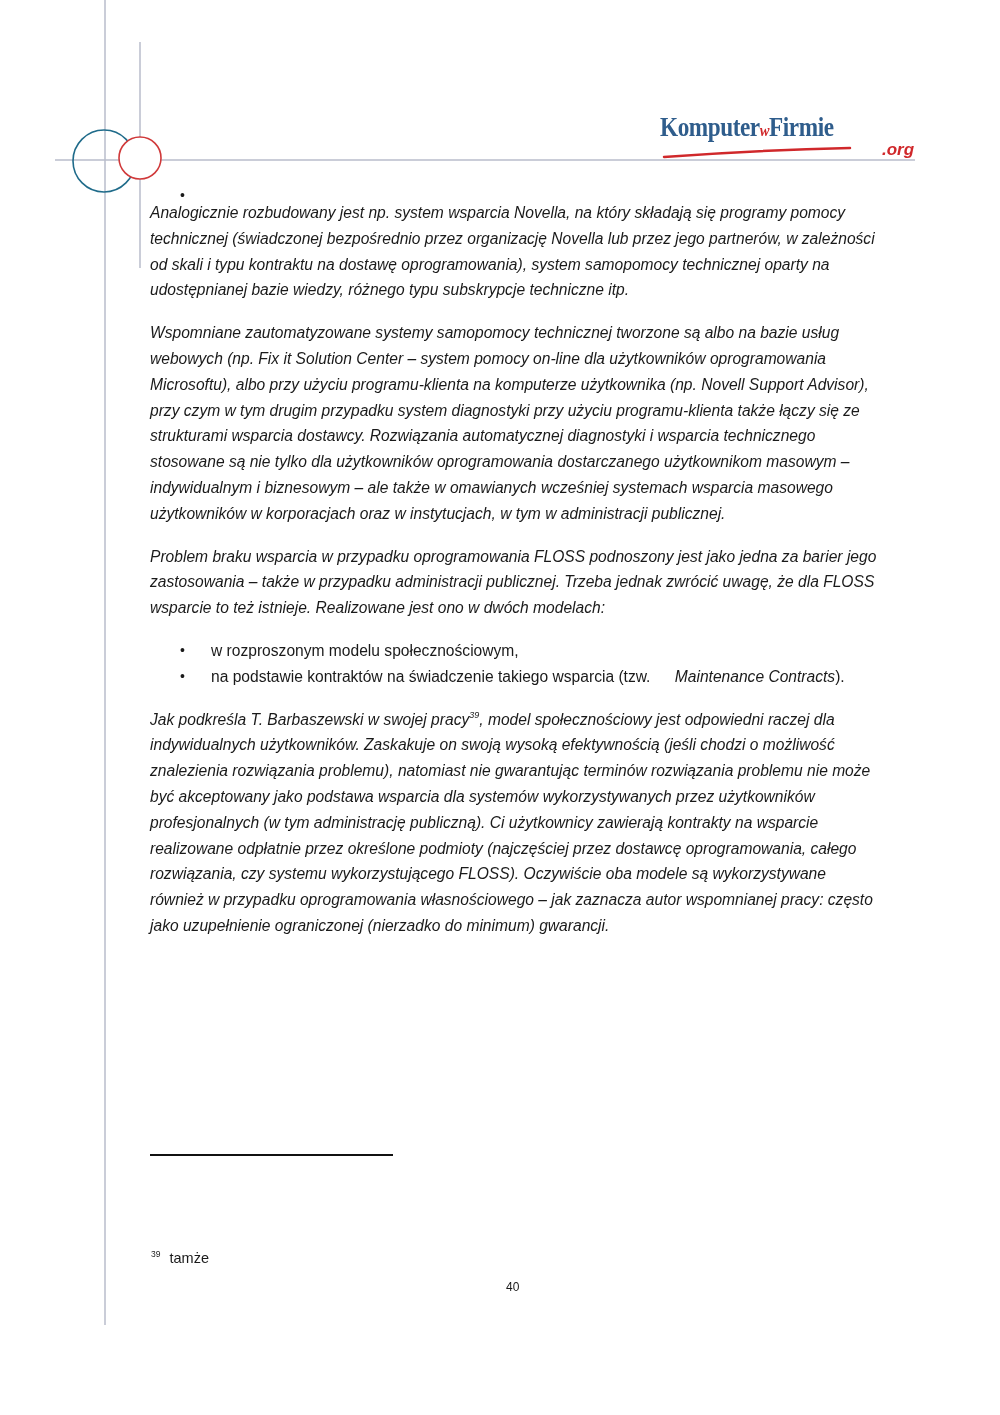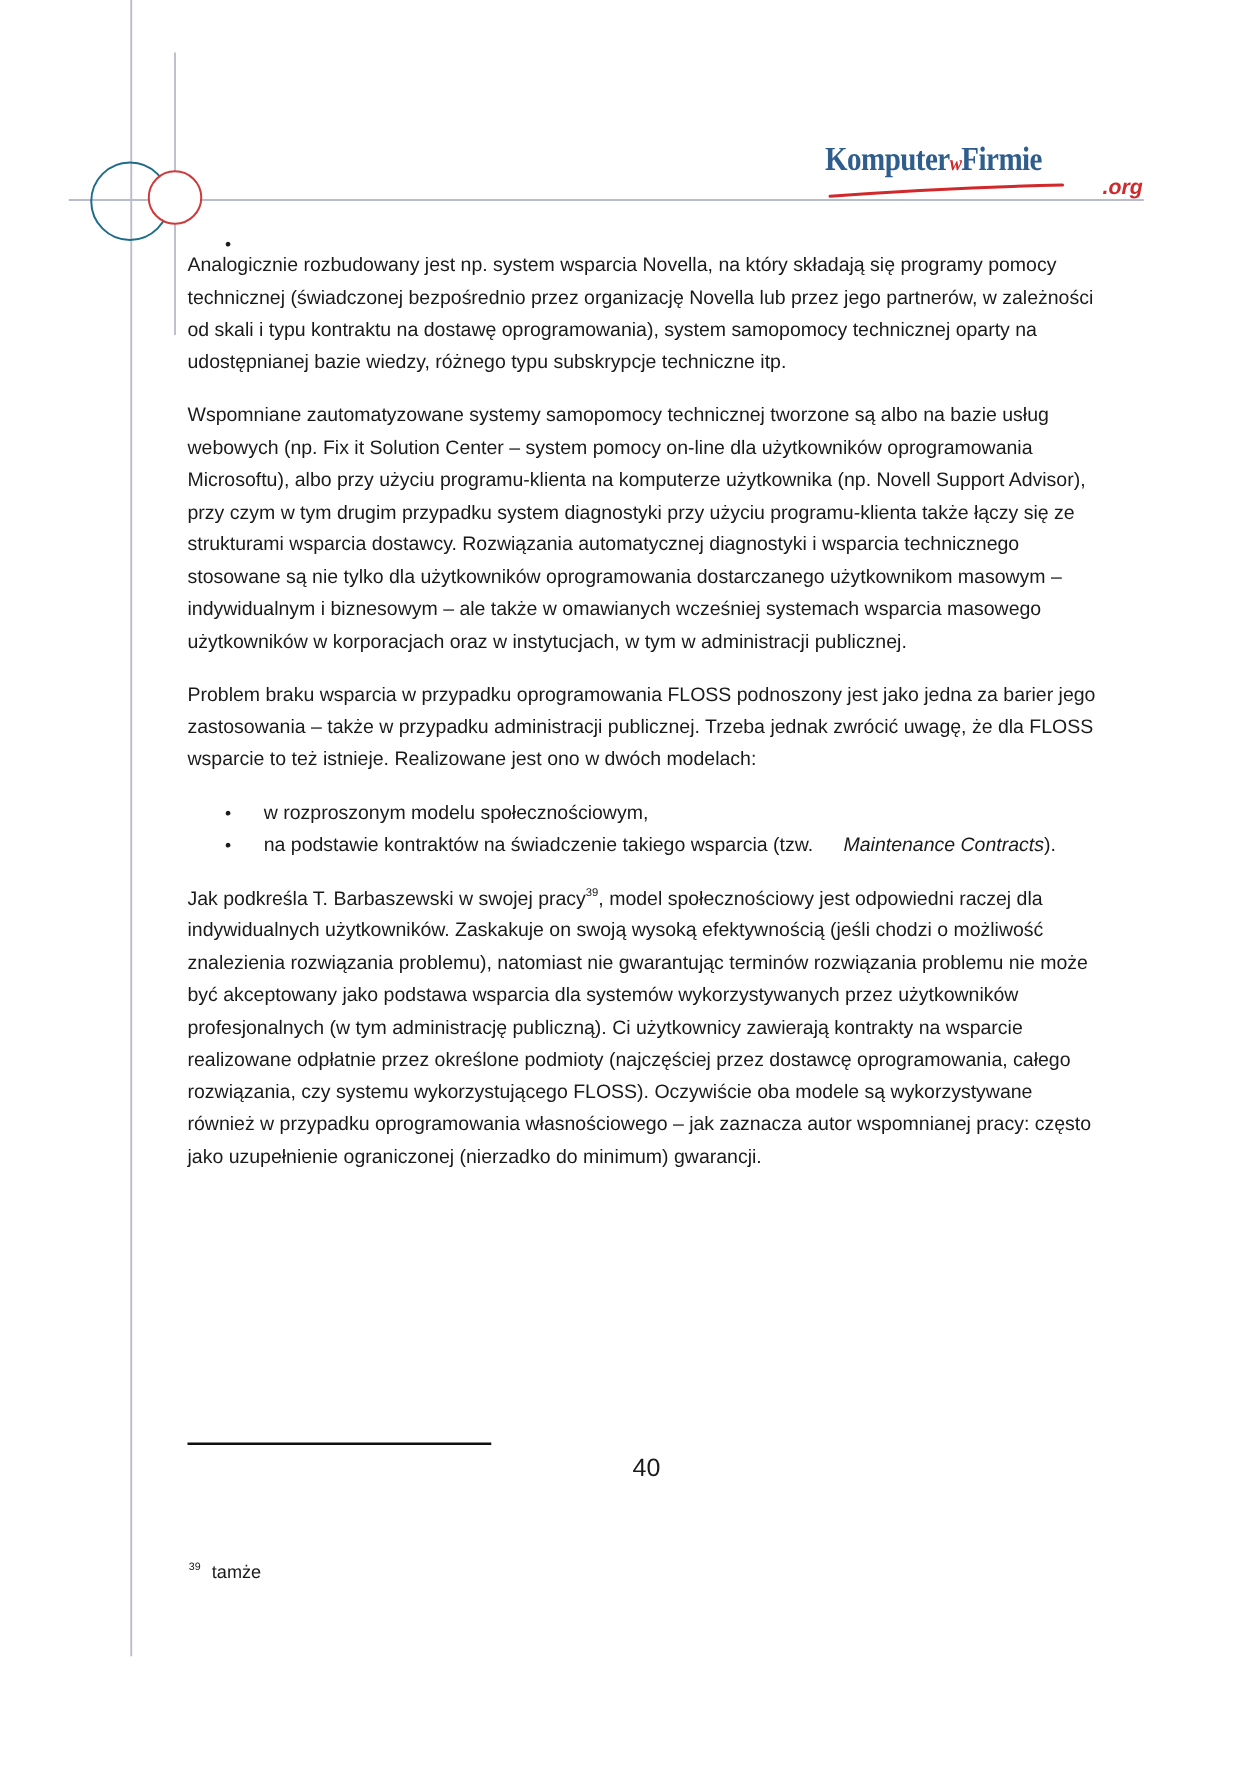--- a/index.html
+++ b/index.html
@@ -7,30 +7,30 @@
          font-family: "Liberation Sans", "DejaVu Sans", sans-serif; color: #1a1a1a; }
   .deco { position: absolute; left: 0; top: 0; }
   .logo { position: absolute; left: 660px; top: 112px; width: 230px; height: 50px; }
   .logo-main { position: absolute; left: 0; top: 0; font-family: "Liberation Serif", "DejaVu Serif", serif;
                font-weight: bold; font-size: 27px; color: #2f5d8c; letter-spacing: -0.5px; white-space: nowrap;
                transform: scaleX(0.86); transform-origin: left top; }
   .logo-main .w { color: #d0282b; font-style: italic; font-size: 17px; }
   .logo-org { position: absolute; left: 186px; top: 28px; font-family: "Liberation Sans", sans-serif;
               font-weight: bold; font-style: italic; font-size: 17px; color: #d0282b; margin-left: 36px; }
   .content { position: absolute; left: 150px; top: 183px; width: 730px; font-size: 15.6px; line-height: 25.8px; }
-  .content p { margin: 12px 0 17px 0; }
+  .content p { margin: 12px 0 17px 0; font-style: italic; }
   ul.bullets { margin: 0 0 17px 0; padding: 0; list-style: none; }
   ul.bullets li { position: relative; padding-left: 61px; }
   ul.bullets li .dot { position: absolute; left: 30px; top: 0; font-size: 14px; }
   sup { font-size: 9px; line-height: 0; vertical-align: 7px; }
   em { font-style: italic; margin-left: 20px; }
   .fn-rule { position: absolute; left: 150px; top: 1154px; width: 243px; height: 2px; background: #111; }
   .footnote { position: absolute; left: 151px; top: 1250px; font-size: 14.5px; }
   .footnote sup { font-size: 8.5px; vertical-align: 6px; margin-right: 9px; }
-  .page-num { position: absolute; left: 506px; top: 1164px; font-size: 20px; }
+  .page-num { position: absolute; left: 506px; top: 1280px; font-size: 12px; }
 </style>
 </head>
 <body>
 
 <svg class="deco" width="1000" height="1415">
   <line x1="105" y1="0" x2="105" y2="1325" stroke="#b9bccb" stroke-width="1.5"></line>
   <line x1="140" y1="42" x2="140" y2="268" stroke="#b9bccb" stroke-width="1.5"></line>
   <line x1="55" y1="160" x2="915" y2="160" stroke="#b9bccb" stroke-width="1.5"></line>
   <circle cx="104" cy="161" r="31" fill="none" stroke="#1f6b8a" stroke-width="1.6"></circle>
   <circle cx="140" cy="158" r="21" fill="#ffffff" stroke="#d0393a" stroke-width="1.6"></circle>

